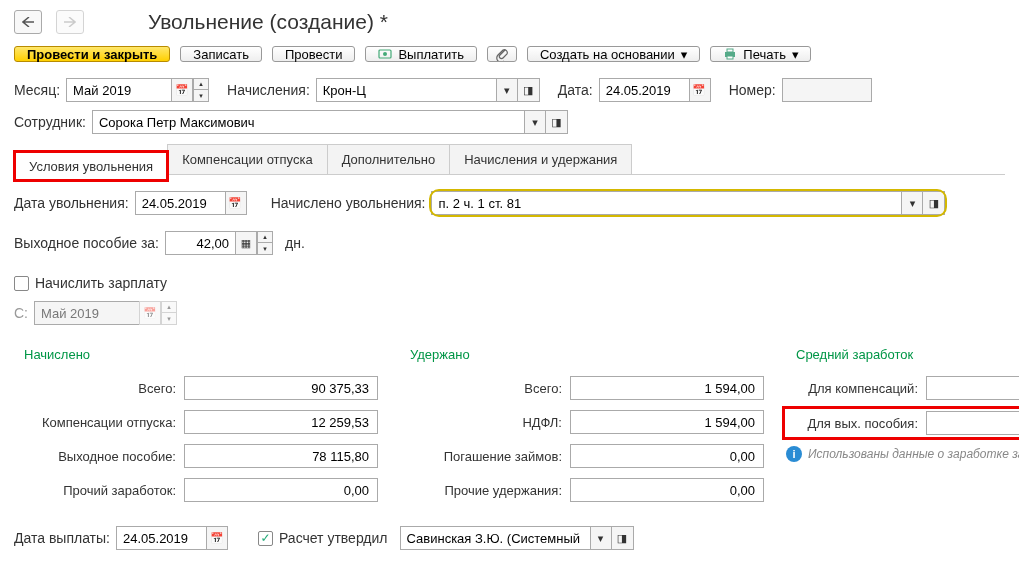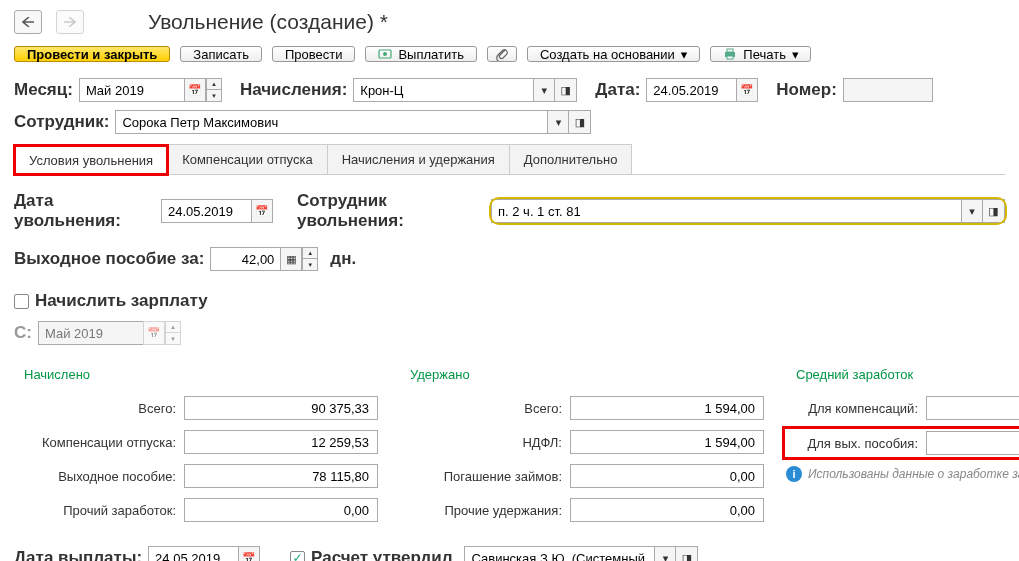--- a/index.html
+++ b/index.html
@@ -5,30 +5,30 @@
 * { box-sizing: border-box; margin: 0; padding: 0; }
 body { font-family: Arial, sans-serif; font-size: 13px; color: #333; background: #fff; padding: 0 14px 14px; }
 .toolbar-top { display: flex; align-items: center; gap: 14px; padding: 10px 0 6px; }
 .nav-btn { width: 28px; height: 24px; border: 1px solid #aaa; background: #f8f8f8; border-radius: 3px; display: inline-flex; align-items: center; justify-content: center; cursor: pointer; }
 .title { font-size: 21px; font-weight: normal; color: #333; margin-left: 50px; }
 .toolbar-main { display: flex; align-items: center; gap: 10px; padding: 6px 0 12px; flex-wrap: wrap; }
 .btn { height: 16px; padding: 0 12px; border: 1px solid #999; border-radius: 3px; background: linear-gradient(#fff,#eee); cursor: pointer; font-size: 13px; display: inline-flex; align-items: center; gap: 6px; }
 .btn-primary { background: linear-gradient(#ffe76b,#ffd000); border-color: #b88b00; font-weight: bold; }
 .btn-icon { width: 30px; padding: 0; justify-content: center; }
 .form-row { display: flex; align-items: center; gap: 6px; padding: 4px 0; }
-.lbl { font-size: 17px; color: #333; font-weight: bold; }
+.lbl { font-size: 14px; color: #333; }
 .input { height: 24px; border: 1px solid #aaa; padding: 0 6px; font-size: 13px; background: #fff; }
 .input-ro { background: #f5f5f5; color: #777; }
 .input-grp { display: flex; }
 .input-grp .input { border-right: none; }
 .grp-btn { width: 22px; height: 24px; border: 1px solid #aaa; background: #f5f5f5; display: inline-flex; align-items: center; justify-content: center; cursor: pointer; font-size: 11px; }
 .grp-btn + .grp-btn { border-left: none; }
 .tabs { display: flex; border-bottom: 1px solid #ccc; margin-top: 6px; }
 .tab { padding: 7px 14px; border: 1px solid #ccc; border-bottom: none; background: #f3f3f3; cursor: pointer; margin-right: -1px; font-size: 13px; }
-.tab.active { background: #fff; position: relative; top: 1px; }
+.tab.active { background: #fff; position: relative; top: 7px; }
 .tab-highlight { outline: 3px solid #e00; outline-offset: -2px; }
 .tab-content { padding: 12px 0 0; }
 .basis-grp { outline: 2px solid #d4b800; border-radius: 8px; }
 .checkbox-row { display: flex; align-items: center; gap: 6px; padding: 6px 0; }
 .chk { width: 15px; height: 15px; border: 1px solid #888; border-radius: 2px; display: inline-flex; align-items: center; justify-content: center; font-size: 12px; color: #2a7; }
 .totals { display: flex; gap: 22px; margin-top: 18px; position: relative; }
 .col { flex: 0 0 300px; }
 .col-wide { flex: 0 0 330px; }
 .col-title { color: #009646; font-size: 13px; margin-bottom: 14px; padding-left: 10px; }
 .trow { display: flex; align-items: center; margin-bottom: 10px; }
@@ -126,32 +126,32 @@
   <div class="input-grp" style="flex:0 0 auto">
     <input class="input" style="width: 432px;" value="Сорока Петр Максимович">
     <div class="grp-btn">▾</div>
     <div class="grp-btn">◨</div>
   </div>
 </div>
 
 <div class="tabs">
   <div class="tab active tab-highlight">Условия увольнения</div>
   <div class="tab">Компенсации отпуска</div>
+  <div class="tab">Дополнительно</div>
   <div class="tab">Начисления и удержания</div>
-  <div class="tab">Дополнительно</div>
 </div>
 
 <div class="tab-content">
   <div class="form-row">
     <span class="lbl">Дата увольнения:</span>
     <div class="input-grp">
       <input class="input" style="width: 90px;" value="24.05.2019">
       <div class="grp-btn">📅</div>
     </div>
-    <span class="lbl" style="margin-left:18px">Сотрудник увольнения:</span>
+    <span class="lbl" style="margin-left:18px">Начислено увольнения:</span>
     <div class="input-grp basis-grp">
       <input class="input" style="width: 470px;" value="п. 2 ч. 1 ст. 81">
       <div class="grp-btn">▾</div>
       <div class="grp-btn">◨</div>
     </div>
   </div>
 
   <div class="form-row" style="margin-top:8px">
     <span class="lbl">Выходное пособие за:</span>
     <div class="input-grp">

